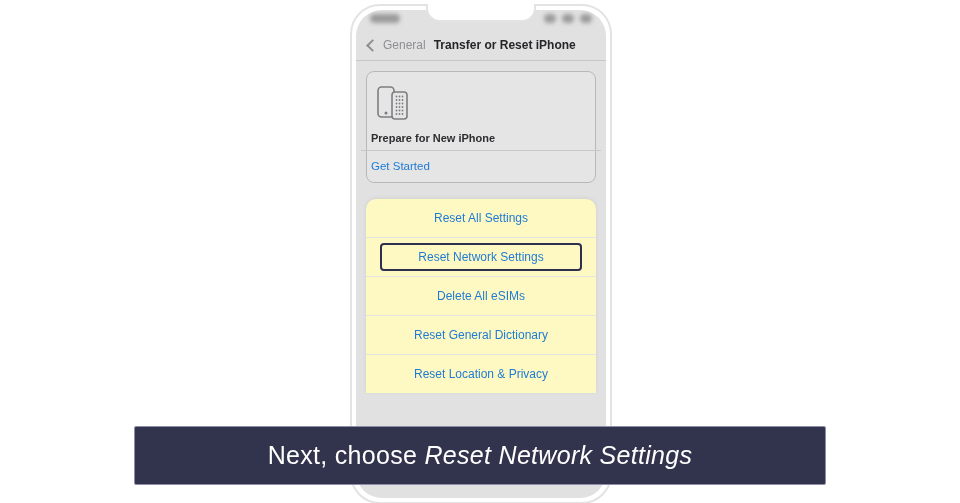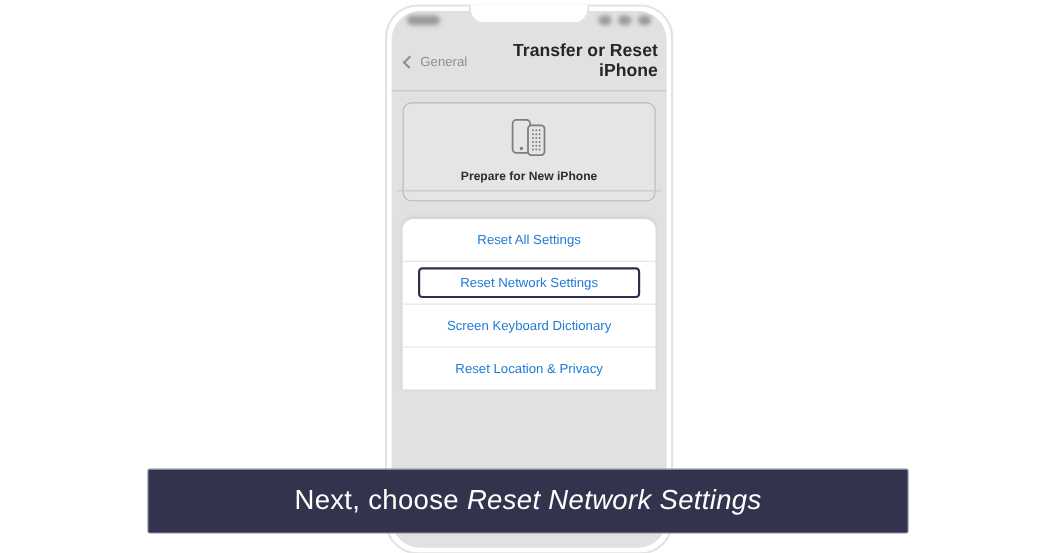--- a/index.html
+++ b/index.html
@@ -90,37 +90,37 @@
     border-left: 2px solid #8f8f93;
     border-bottom: 2px solid #8f8f93;
     transform: rotate(45deg);
     margin: 0 2px 0 4px;
   }
   .nav-back {
     color: #8f8f93;
     font-size: 12px;
   }
   .nav-title {
-    font-size: 16px;
+    font-size: 12px;
     font-weight: 700;
     color: #262628;
     margin-left: 4px;
   }
 
   .scroll-area {
     padding: 10px 10px 0;
   }
 
   
   .prepare-card {
     background: #e5e5e6;
     border: 1px solid var(--ios-card-border);
     border-radius: 8px;
     padding: 12px 4px 8px;
-    text-align: center;
+    text-align: left;
   }
   .device-icon {
     display: inline-block;
     margin: 2px auto 8px;
   }
   .device-icon svg { display: block; }
   .prepare-title {
     font-size: 11px;
     font-weight: 700;
     color: #2e2e30;
@@ -140,21 +140,21 @@
   .get-started {
     color: var(--ios-blue);
     font-size: 11.5px;
     font-weight: 500;
     padding: 9px 0 2px;
   }
 
   
   .reset-sheet {
     margin-top: 16px;
-    background: #ffffff;
+    background: #fef9c3;
     border-radius: 10px 10px 0 0;
     overflow: hidden;
     box-shadow: 0 -1px 4px rgba(0,0,0,0.07);
   }
   .reset-item {
     text-align: center;
     color: var(--ios-blue);
     font-size: 12px;
     font-weight: 500;
     padding: 12px 8px;
@@ -242,26 +242,28 @@
                   <circle cx="28.5" cy="24.5" r="0.9"></circle>
                   <circle cx="31.5" cy="24.5" r="0.9"></circle>
                 <circle cx="25.5" cy="28" r="0.9"></circle>
                   <circle cx="28.5" cy="28" r="0.9"></circle>
                   <circle cx="31.5" cy="28" r="0.9"></circle>
               </g>
             </svg>
           </span>
           <div class="prepare-title">Prepare for New iPhone</div>
           <div class="prepare-divider"></div>
+          <div class="get-started">Get Started</div>
         </div>
 
         <div class="reset-sheet">
           <div class="reset-item">Reset All Settings</div>
           <div class="reset-item reset-highlight">Reset Network Settings</div>
-          <div class="reset-item">Screen Keyboard Dictionary</div>
+          <div class="reset-item">Delete All eSIMs</div>
+          <div class="reset-item">Reset General Dictionary</div>
           <div class="reset-item">Reset Location &amp; Privacy</div>
         </div>
 
       </div>
     </div>
   </div>
 
   <div class="caption">
     <span class="plain">Next, choose </span><span class="ital">Reset Network Settings</span>
   </div>

